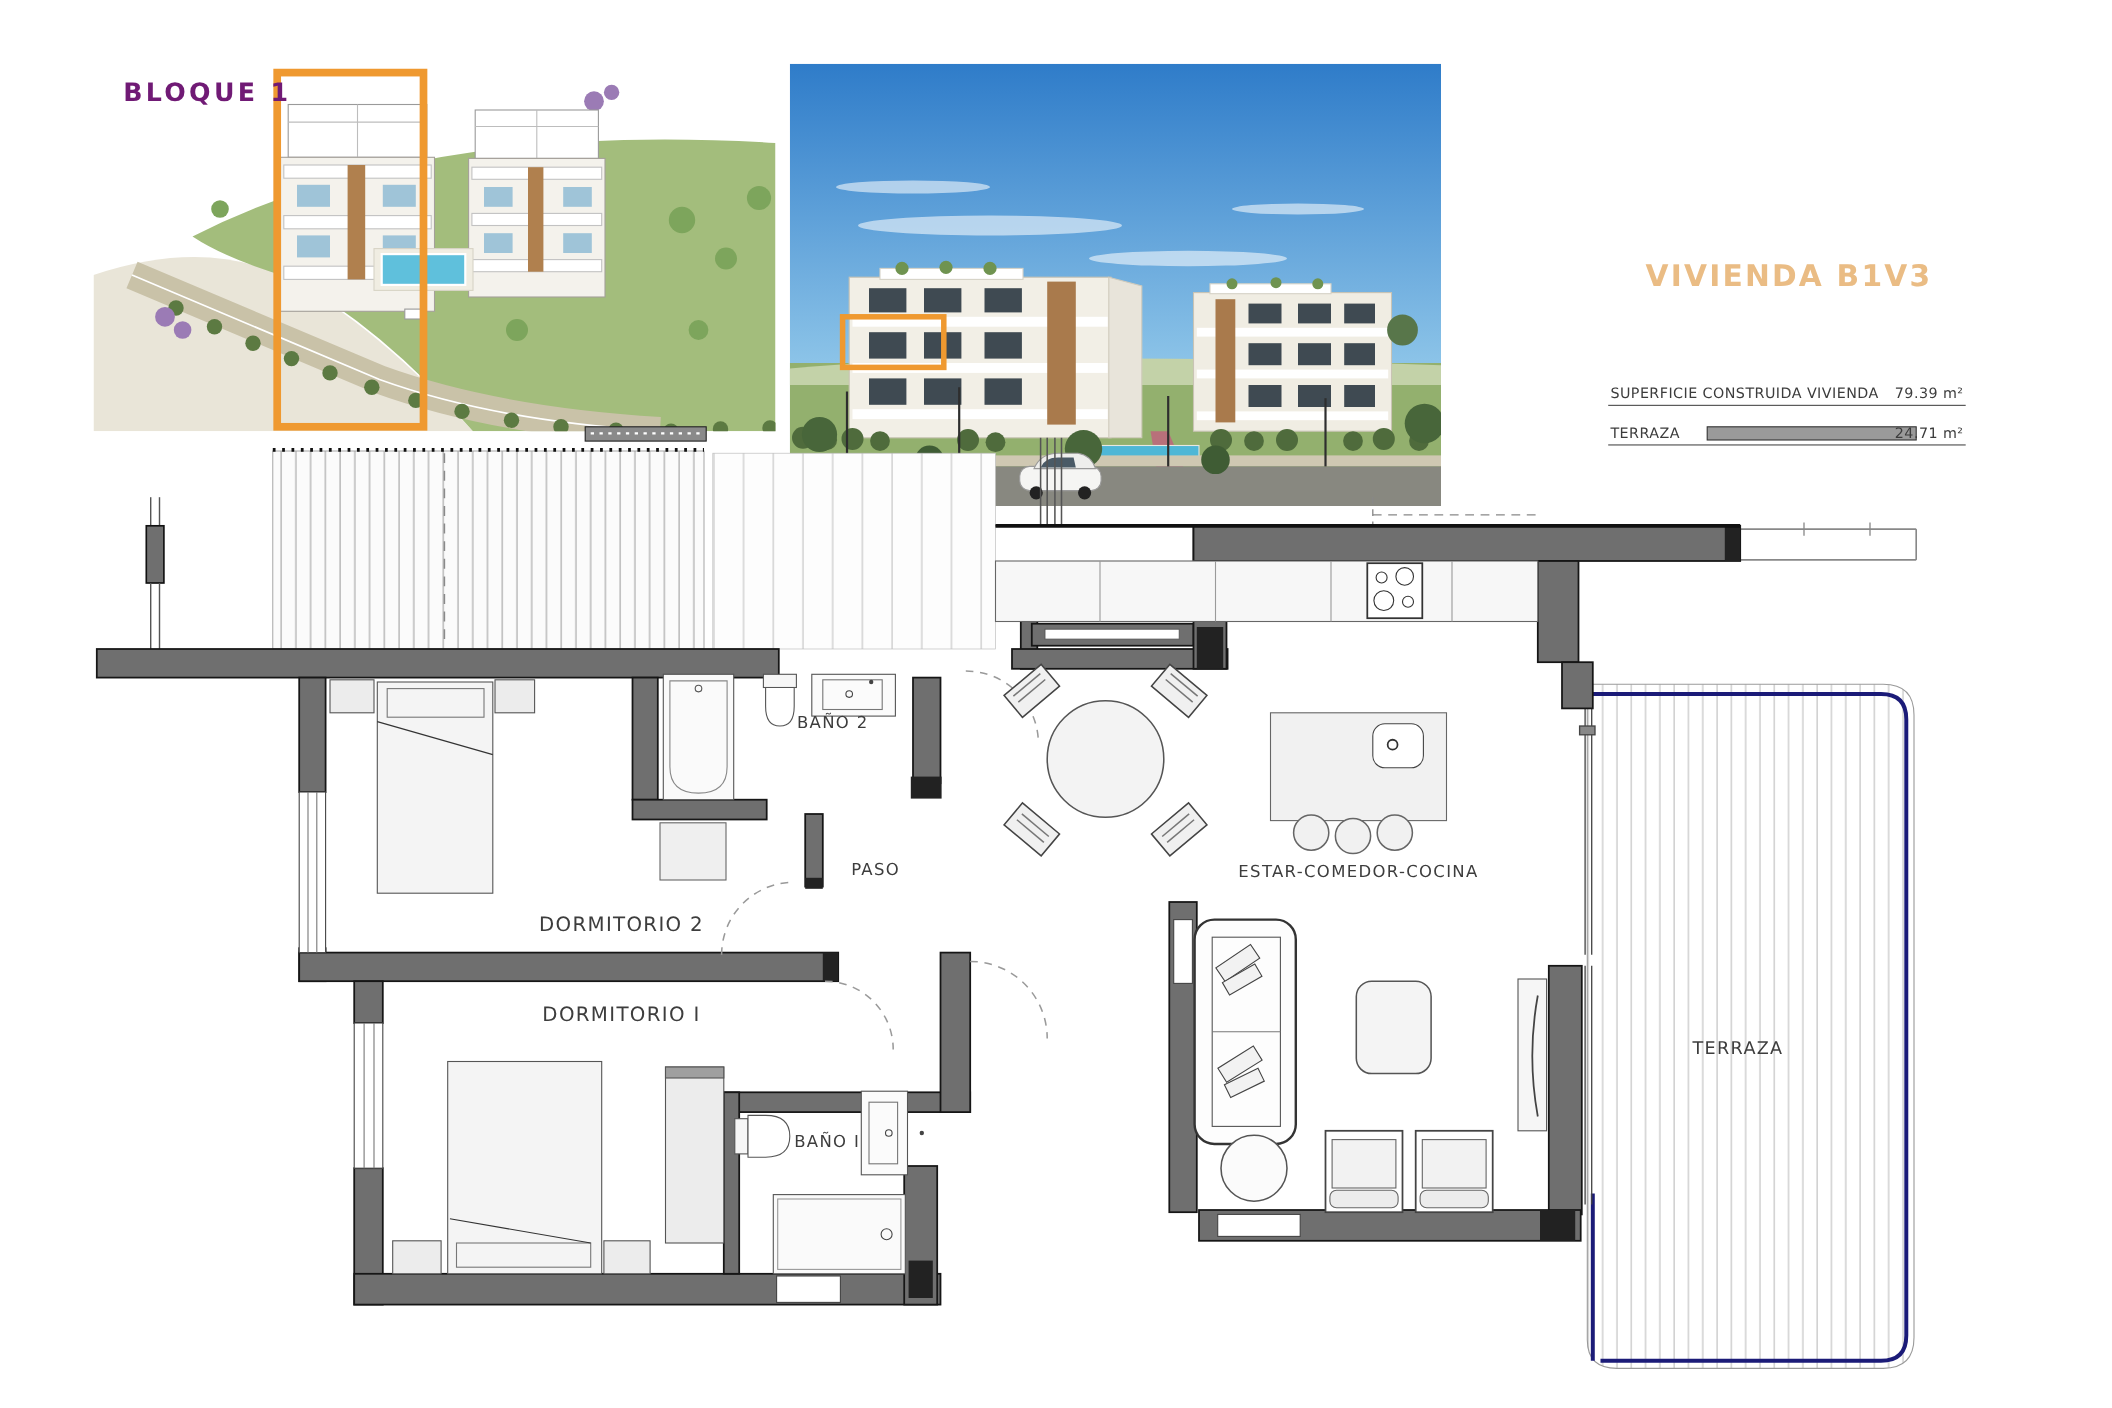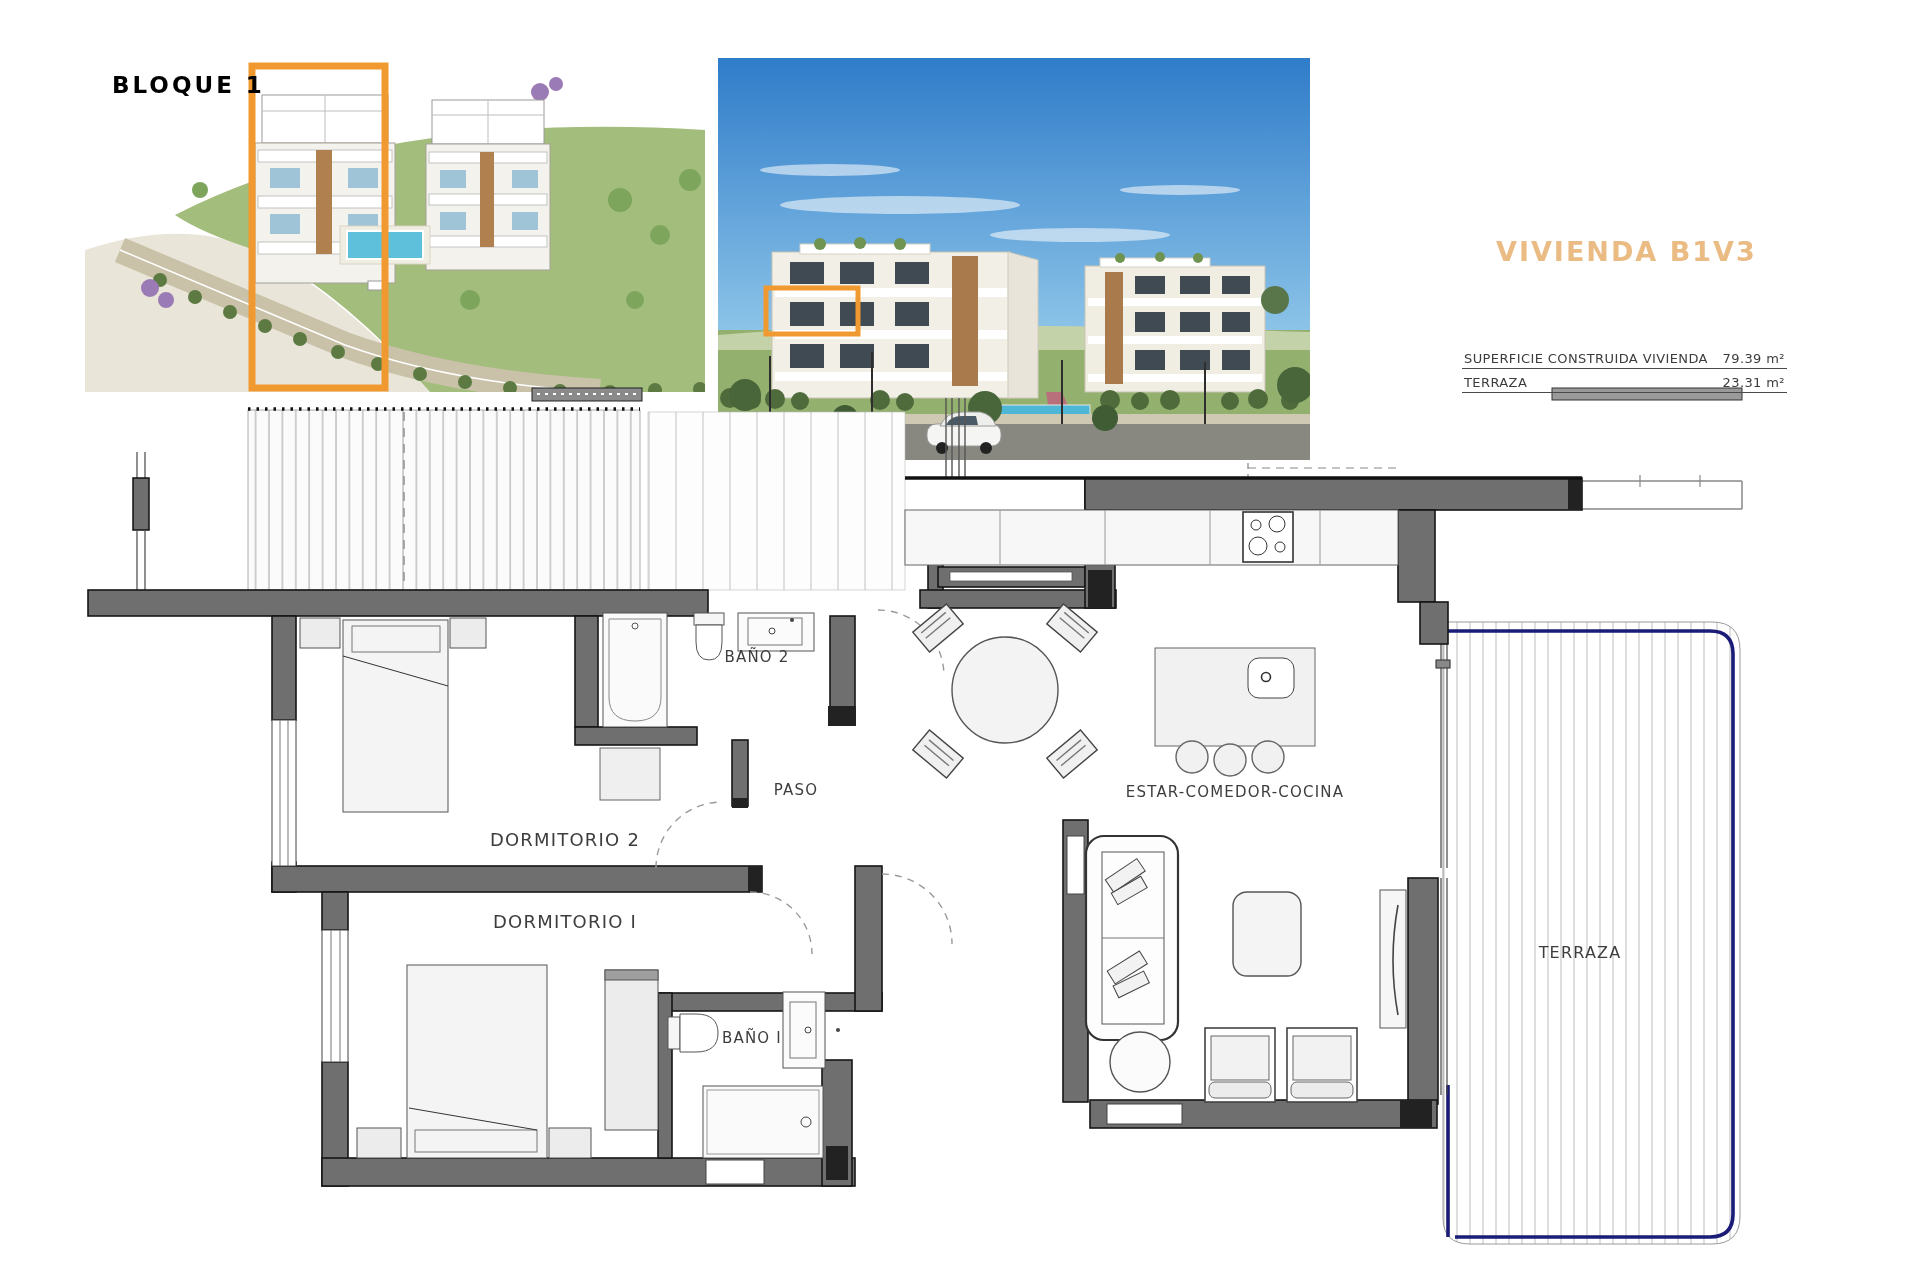--- a/index.html
+++ b/index.html
@@ -1,23 +1,23 @@
 <!DOCTYPE html>
 <html><head>
 <meta charset="utf-8">
 <style>
   html,body{margin:0;padding:0;background:#ffffff;}
   #canvas{position:relative;width:1920px;height:1280px;background:#ffffff;overflow:hidden;
           font-family:"DejaVu Sans",sans-serif;}
   .abs{position:absolute;}
-  #bloque-label{left:112px;top:72px;font-size:23px;letter-spacing:3px;color:#000000;font-weight:bold;}
+  #bloque-label{left:112px;top:72px;font-size:23px;letter-spacing:3px;color:#701a75;font-weight:bold;}
   #vivienda-title{left:1496px;top:236px;font-size:27px;letter-spacing:2px;color:#eabc84;font-weight:bold;}
   #area-table{left:1462px;top:348px;width:325px;font-size:13px;color:#3c3c3c;letter-spacing:.4px;}
   #area-table .row{display:flex;justify-content:space-between;border-bottom:1.6px solid #4a4a4a;
-                   padding:3px 2px 2px 2px;margin-bottom:3px;}
+                   padding:3px 2px 2px 2px;margin-bottom:15px;}
   #area-table .val{font-weight:normal;}
   svg text{font-family:"DejaVu Sans",sans-serif;fill:#3d3d3d;letter-spacing:1.2px;}
 </style>
 </head>
 <body>
 
 <div id="canvas">
 
 <svg class="abs" style="left:0;top:0" width="1920" height="1280" viewBox="0 0 1920 1280">
   <defs>
@@ -480,17 +480,17 @@
 
 <div id="vivienda-title" class="abs">VIVIENDA B1V3</div>
 
 <div id="area-table" class="abs">
   <div class="row">
     <span>SUPERFICIE CONSTRUIDA VIVIENDA</span>
     <span class="val">79.39 m²</span>
   </div>
   <div class="row">
     <span>TERRAZA</span>
-    <span class="val">23.31 m²</span>
+    <span class="val">24.71 m²</span>
   </div>
 </div>
 
 </div>
 
 </body></html>

